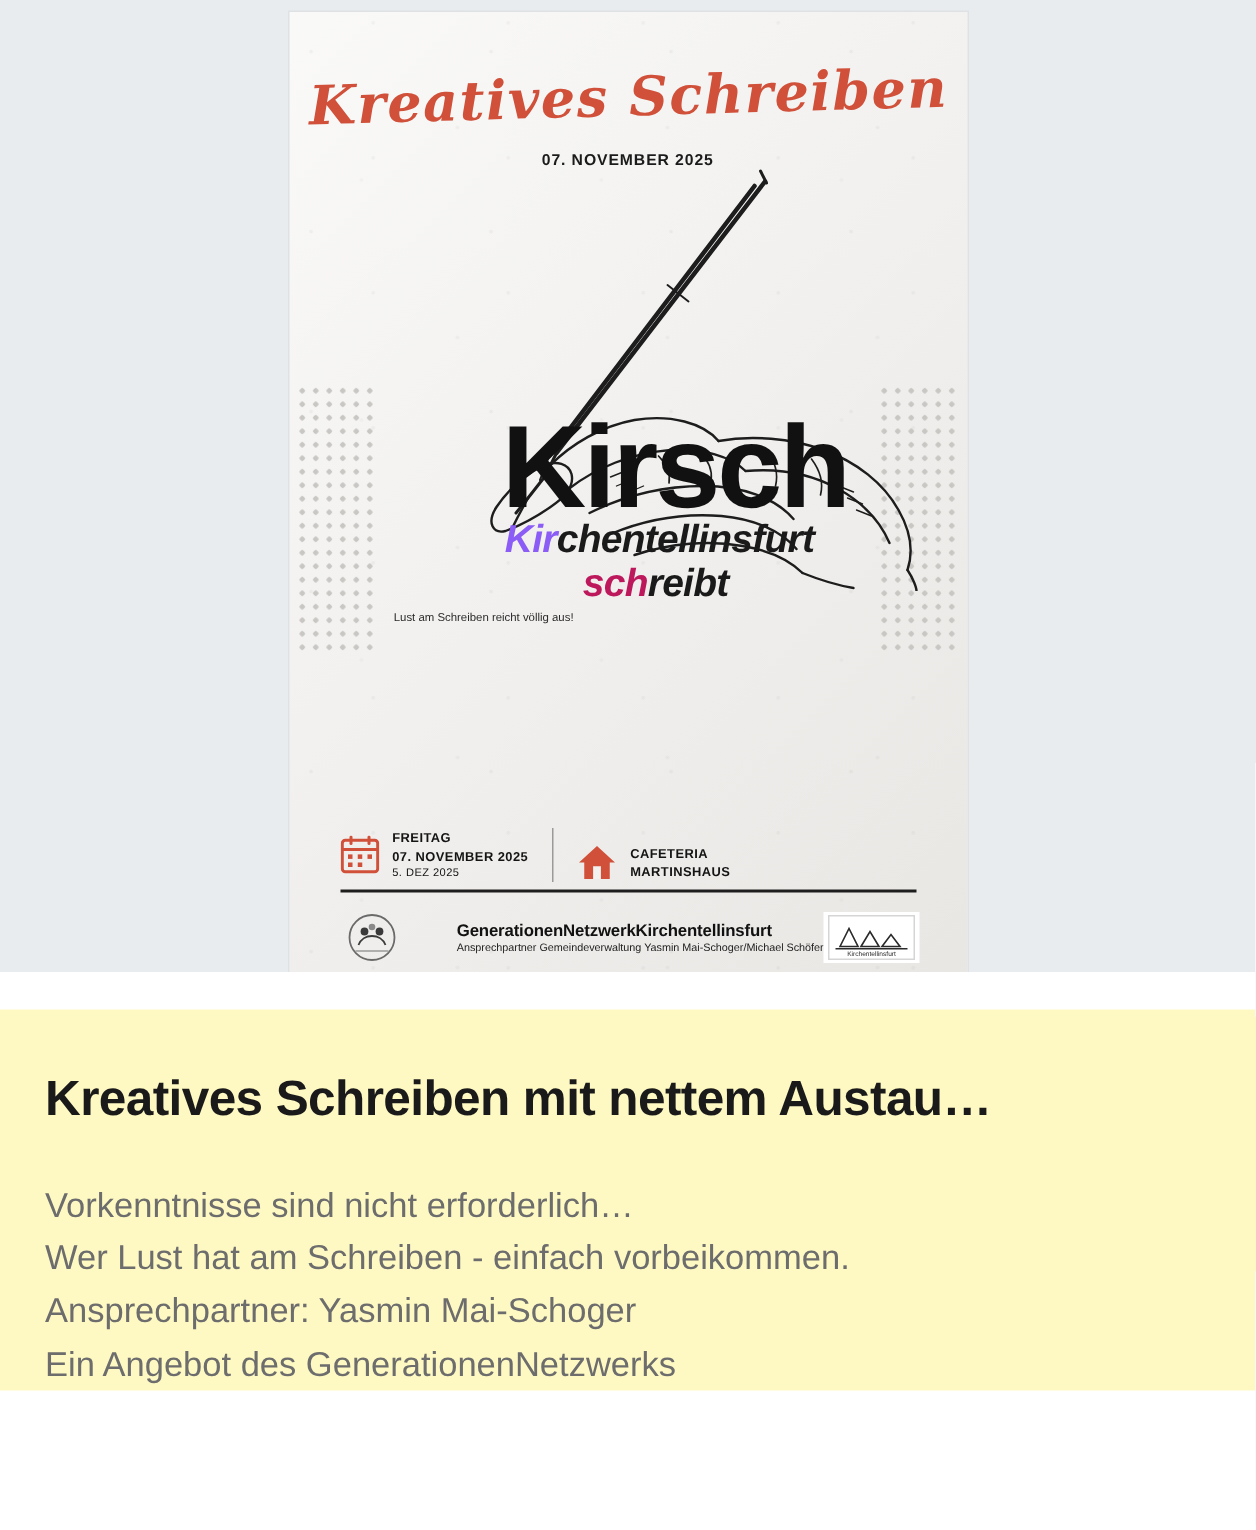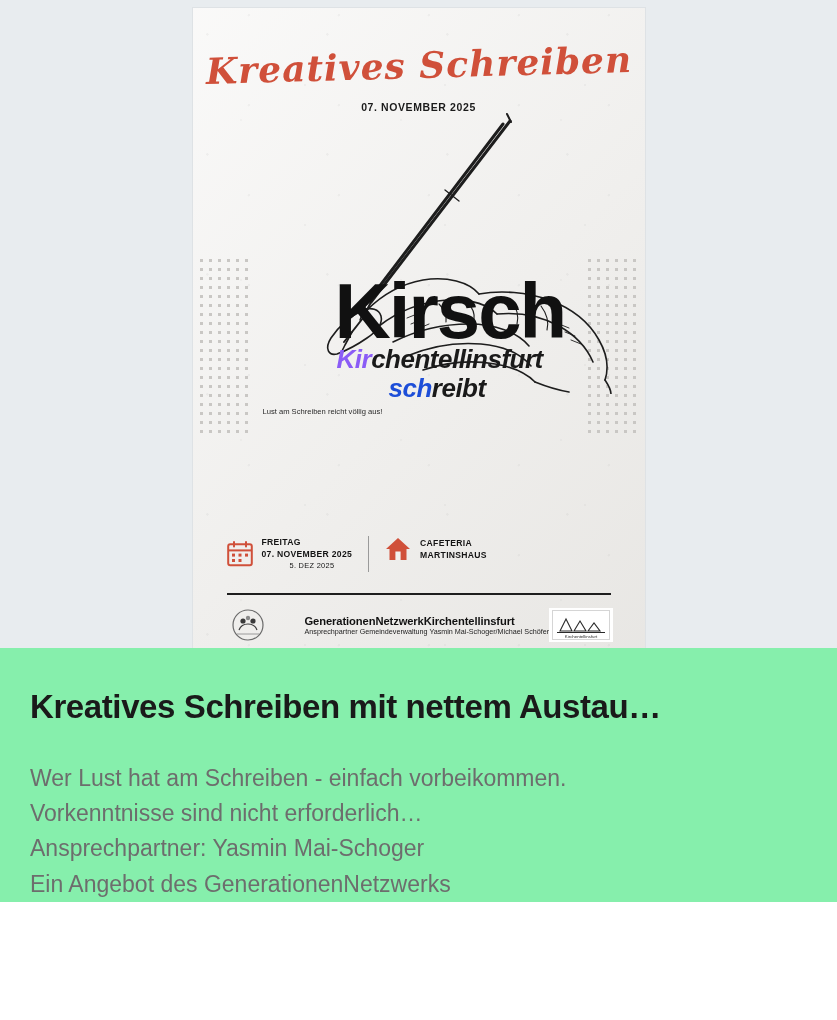--- a/index.html
+++ b/index.html
@@ -130,63 +130,63 @@
     position: absolute;
     top: 365px;
     left: 196px;
     font-size: 26px;
     font-weight: 700;
     font-style: italic;
     letter-spacing: -0.5px;
     color: #1a1a1a;
     z-index: 5;
   }
-  .schreibt .accent { color: #1d4ed8; }
+  .schreibt .accent { color: #be185d; }
 
   .poster-body {
     position: absolute;
     top: 398px;
     left: 70px;
     width: 300px;
     font-size: 7.6px;
     line-height: 1.62;
     color: #2a2a2a;
     z-index: 5;
   }
 
   
   .infobar {
     position: absolute;
     left: 34px;
     right: 34px;
     top: 528px;
     height: 52px;
     display: flex;
-    align-items: flex-start;
+    align-items: flex-end;
     z-index: 6;
   }
   .info-item {
     display: flex;
     align-items: center;
     gap: 9px;
     padding-right: 14px;
   }
   .info-item.sep {
     border-right: 1px solid #9a9a9a;
     padding-right: 16px;
     margin-right: 16px;
   }
   .info-text {
     font-size: 8.6px;
     font-weight: 700;
     line-height: 1.45;
     color: #141414;
     letter-spacing: 0.3px;
   }
-  .info-text .small { font-weight: 400; font-size: 7.4px; margin-left: 28px; }
+  .info-text .small { font-weight: 400; font-size: 7.4px; }
   .icon-box { width: 26px; height: 26px; flex: none; }
   .icon-box svg { width: 26px; height: 26px; display: block; }
 
   .rule {
     position: absolute;
     left: 34px;
     right: 34px;
     top: 585px;
     height: 1.5px;
     background: #1e1e1e;
@@ -218,21 +218,22 @@
     white-space: nowrap;
   }
   .logo-left, .logo-right { flex: none; }
   .logo-left svg { width: 42px; height: 34px; display: block; }
   .logo-right { background: #fff; padding: 2px 3px; }
   .logo-right svg { width: 58px; height: 30px; display: block; }
 
   
   .content {
     padding: 40px 30px 0 30px;
-    background: #86efac;
+    background: #fef9c3;
+    margin-top: 25px;
   }
   .content-title {
     font-size: 33px;
     font-weight: 700;
     color: #1a1a1a;
     line-height: 1.18;
     letter-spacing: -0.4px;
     margin: 0 0 34px 0;
     white-space: nowrap;
     overflow: hidden;
@@ -383,18 +384,18 @@
         </svg>
       </span>
     </div>
 
   </div>
 </div>
 
 <div class="content">
   <h1 class="content-title">Kreatives Schreiben mit nettem Austau…</h1>
   <div class="content-desc">
+    <div>Vorkenntnisse sind nicht erforderlich…</div>
     <div>Wer Lust hat am Schreiben - einfach vorbeikommen.</div>
-    <div>Vorkenntnisse sind nicht erforderlich…</div>
     <div>Ansprechpartner: Yasmin Mai-Schoger</div>
     <div>Ein Angebot des GenerationenNetzwerks</div>
   </div>
 </div>
 
 </body></html>

